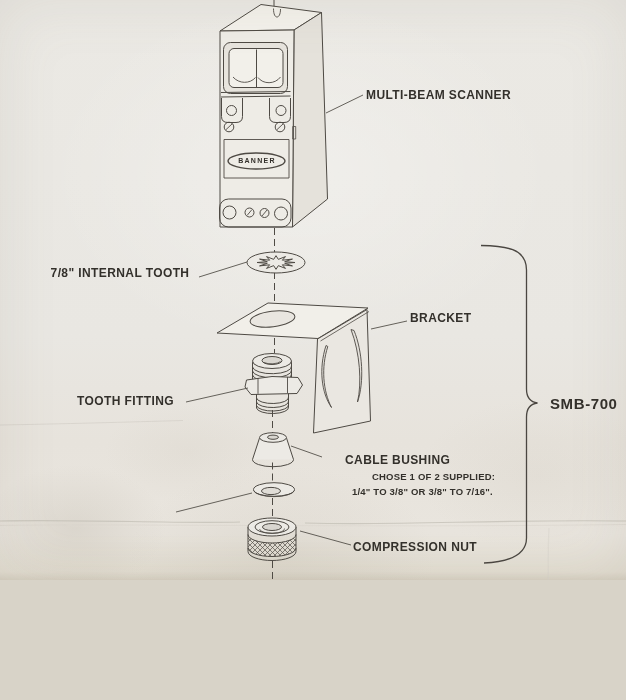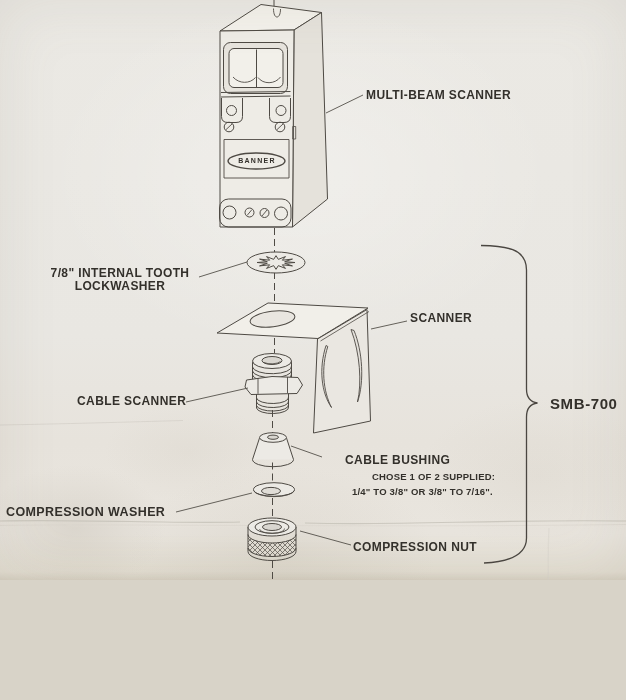--- a/index.html
+++ b/index.html
@@ -171,36 +171,34 @@
     </g>
 
     <path fill="none" stroke="#4a4641" stroke-width="1.3" d="M481,245.5 C505,246 526.5,248 526.5,270 L526.5,389 C526.5,398 530,402 537.5,403
          C530,404 526.5,408 526.5,417 L526.5,538 C526.5,557 505,562 484,563"></path>
   </svg>
 
   <div class="lbl" style="left:366px;top:88.5px;">MULTI-BEAM SCANNER</div>
 
   <div class="lbl center" style="left:38px;top:266.5px;width:164px;">
     <div>7/8" INTERNAL TOOTH</div>
-    <div>LOCKWASHER</div>
   </div>
 
-  <div class="lbl" style="left:410px;top:311.5px;">SCANNER</div>
-
-  <div class="lbl" style="left:77px;top:394.5px;">CABLE SCANNER</div>
+  <div class="lbl" style="left:410px;top:311.5px;">BRACKET</div>
+
+  <div class="lbl" style="left:77px;top:394.5px;">TOOTH FITTING</div>
 
   <div class="lbl smb" style="left:550px;top:394.5px;">SMB-700</div>
 
   <div class="lbl" style="left:325px;top:453.5px;margin-left:20px;">CABLE BUSHING</div>
 
   <div class="lbl small" style="left:372px;top:472px;">CHOSE 1 OF 2 SUPPLIED:</div>
 
   <div class="lbl small" style="left:352px;top:487px;">1/4" TO 3/8" OR 3/8" TO 7/16".</div>
 
-  <div class="lbl washer" style="left:6px;top:504.5px;">COMPRESSION WASHER</div>
 
   <div class="lbl" style="left:353px;top:540.5px;">COMPRESSION NUT</div>
 
   <div class="lbl brand" style="left:231px;top:156.5px;">BANNER</div>
 
 
   <div class="lbl docnum" style="left:542px;top:671px;">00150</div>
 
 </div>
 

